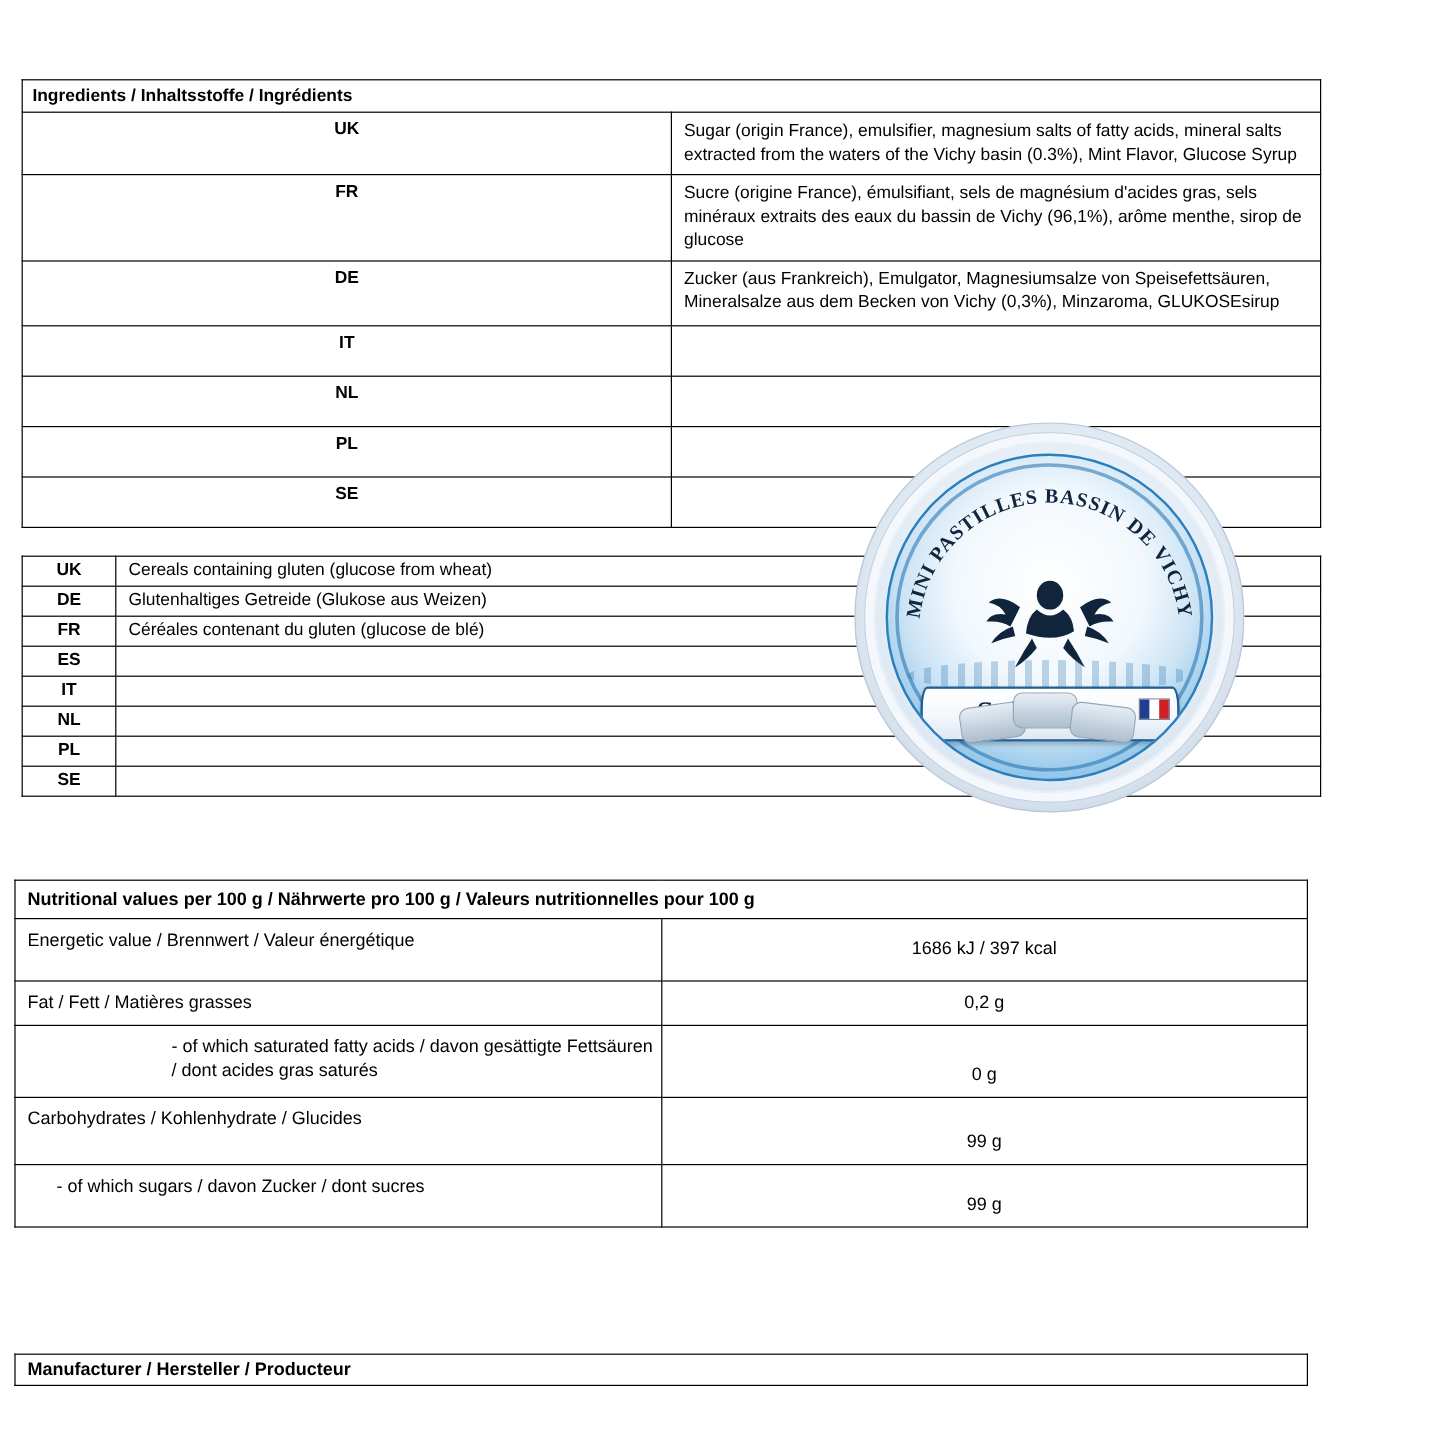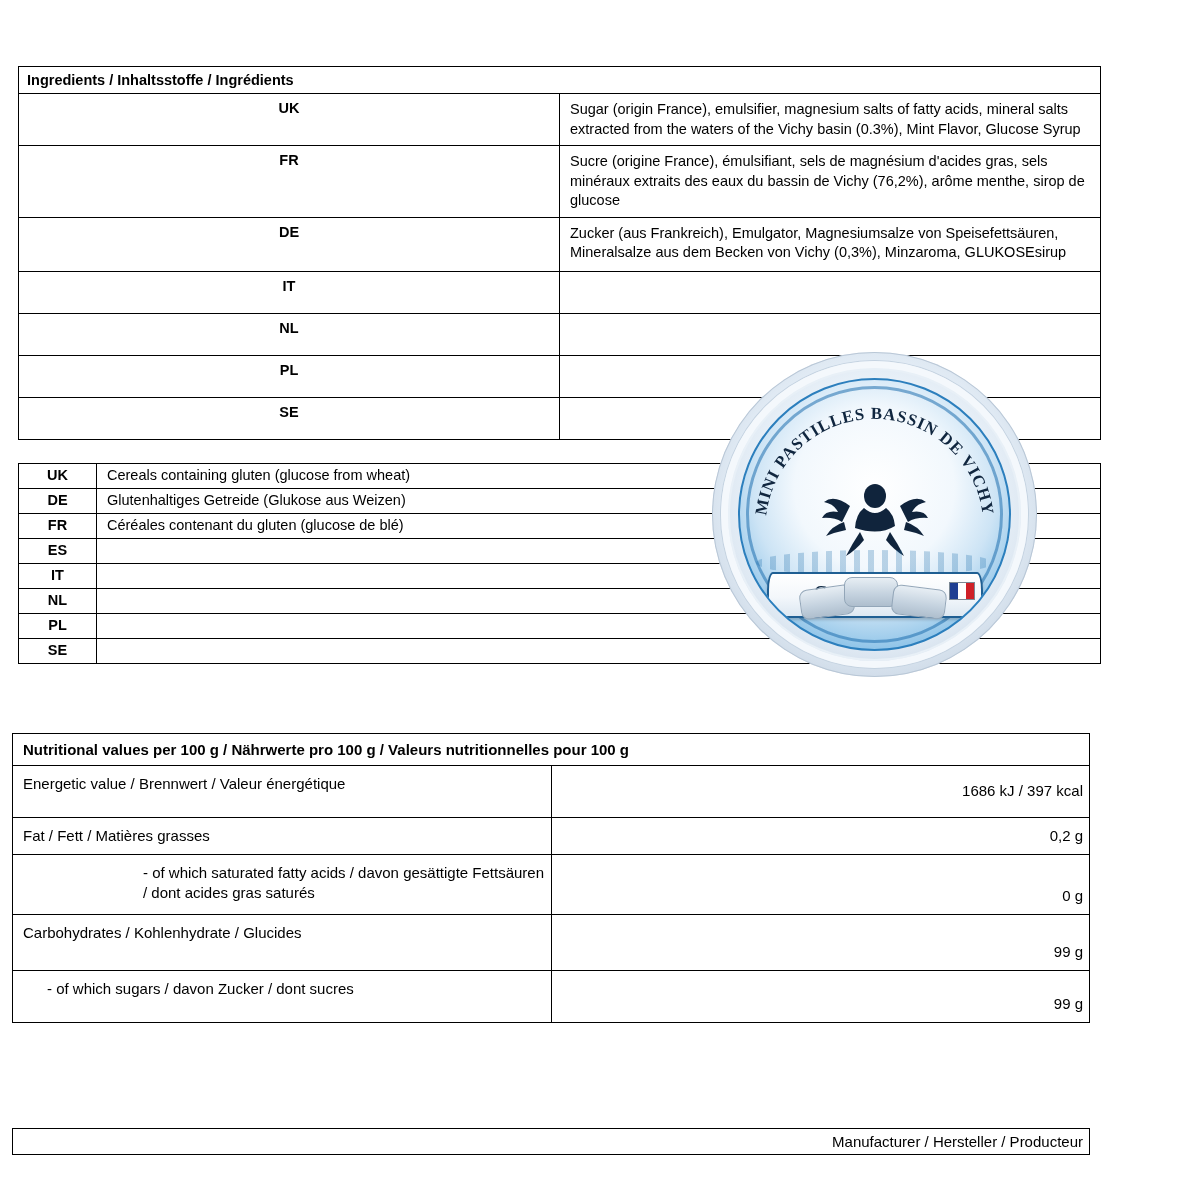--- a/index.html
+++ b/index.html
@@ -93,21 +93,21 @@
     font-weight: bold;
     padding: 7px 6px 7px 10px;
     height: 32px;
   }
   .nutrition-table .label-cell {
     padding: 8px 6px 8px 10px;
     line-height: 1.3;
   }
   .nutrition-table .value-cell {
     width: 120px;
-    text-align: right;
+    text-align: center;
     padding: 8px 6px;
     line-height: 1.35;
     vertical-align: bottom;
     margin-left: 28px;
   }
   .nutrition-table .value-cell.mid { vertical-align: middle; }
   .nutrition-table .indent1 { padding-left: 130px; }
   .nutrition-table .indent2 { padding-left: 34px; }
   .nrow-energy td { height: 52px; }
   .nrow-fat td { height: 26px; }
@@ -119,24 +119,23 @@
 
   
   .manufacturer-table {
     position: absolute;
     left: 12px;
     top: 1128px;
     width: 1078px;
     font-size: 15px;
   }
   .manufacturer-table .mhdr {
-    font-weight: normal;
+    font-weight: bold;
     padding: 4px 6px 4px 10px;
     height: 24px;
-    text-align: right;
   }
   .manufacturer-table .mbody {
     padding: 4px 6px 4px 10px;
     height: 26px;
   }
 
   
   .tin {
     position: absolute;
     left: 712px;
@@ -268,21 +267,21 @@
     <tbody>
         <tr>
       <td class="hdr-cell" colspan="2">Ingredients / Inhaltsstoffe / Ingrédients</td>
     </tr>
     <tr class="row-uk">
       <td class="lang-cell">UK</td>
       <td class="text-cell">Sugar (origin France), emulsifier, magnesium salts of fatty acids, mineral salts extracted from the waters of the Vichy basin (0.3%), Mint Flavor, Glucose Syrup</td>
     </tr>
     <tr class="row-fr">
       <td class="lang-cell">FR</td>
-      <td class="text-cell">Sucre (origine France), émulsifiant, sels de magnésium d'acides gras, sels minéraux extraits des eaux du bassin de Vichy (76,2%), arôme menthe, sirop de glucose</td>
+      <td class="text-cell">Sucre (origine France), émulsifiant, sels de magnésium d'acides gras, sels minéraux extraits des eaux du bassin de Vichy (96,1%), arôme menthe, sirop de glucose</td>
     </tr>
     <tr class="row-de">
       <td class="lang-cell">DE</td>
       <td class="text-cell">Zucker (aus Frankreich), Emulgator, Magnesiumsalze von Speisefettsäuren, Mineralsalze aus dem Becken von Vichy (0,3%), Minzaroma, GLUKOSEsirup</td>
     </tr>
     <tr class="row-empty">
       <td class="lang-cell">IT</td>
       <td class="text-cell"></td>
     </tr>
     <tr class="row-empty">

